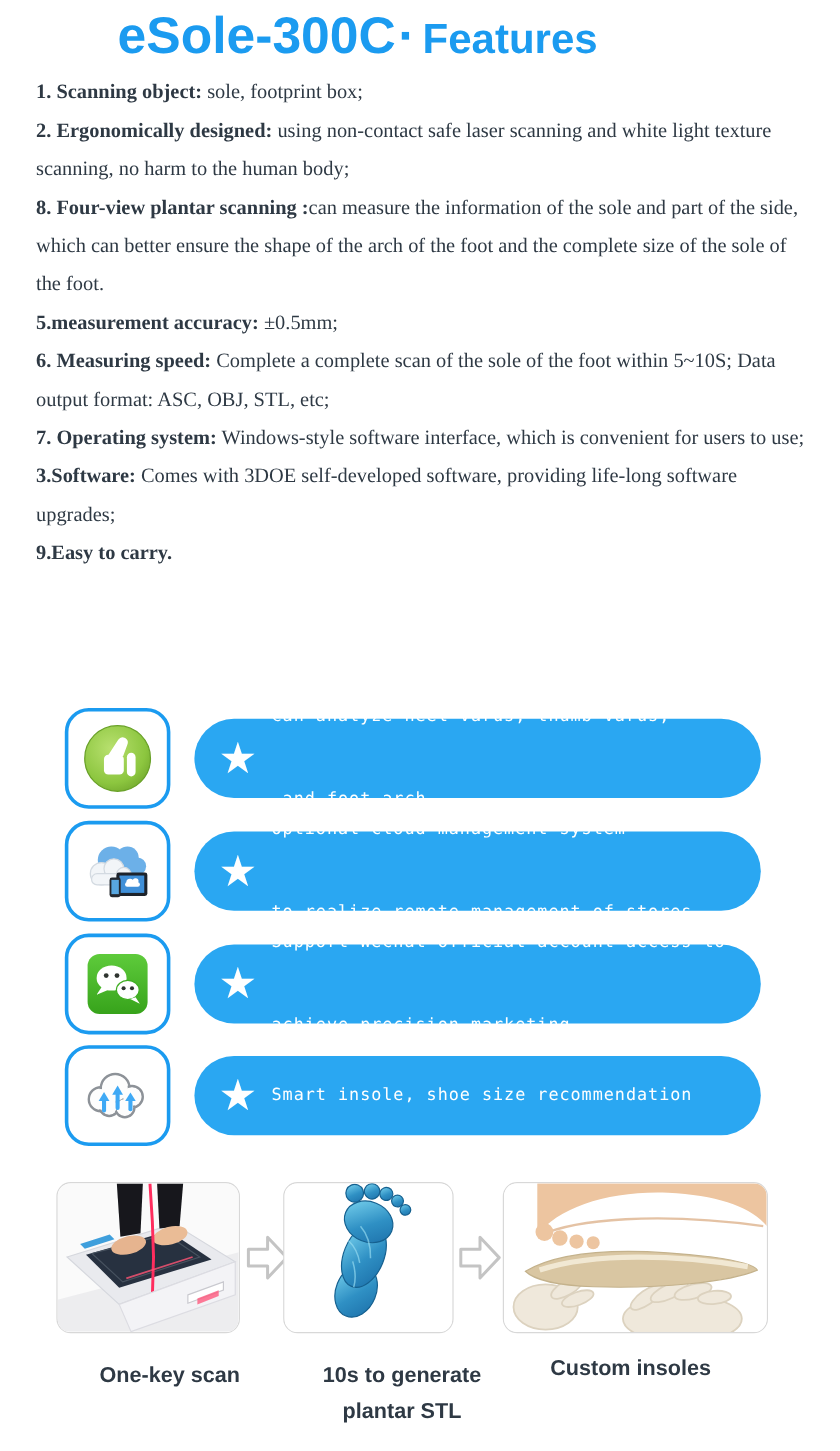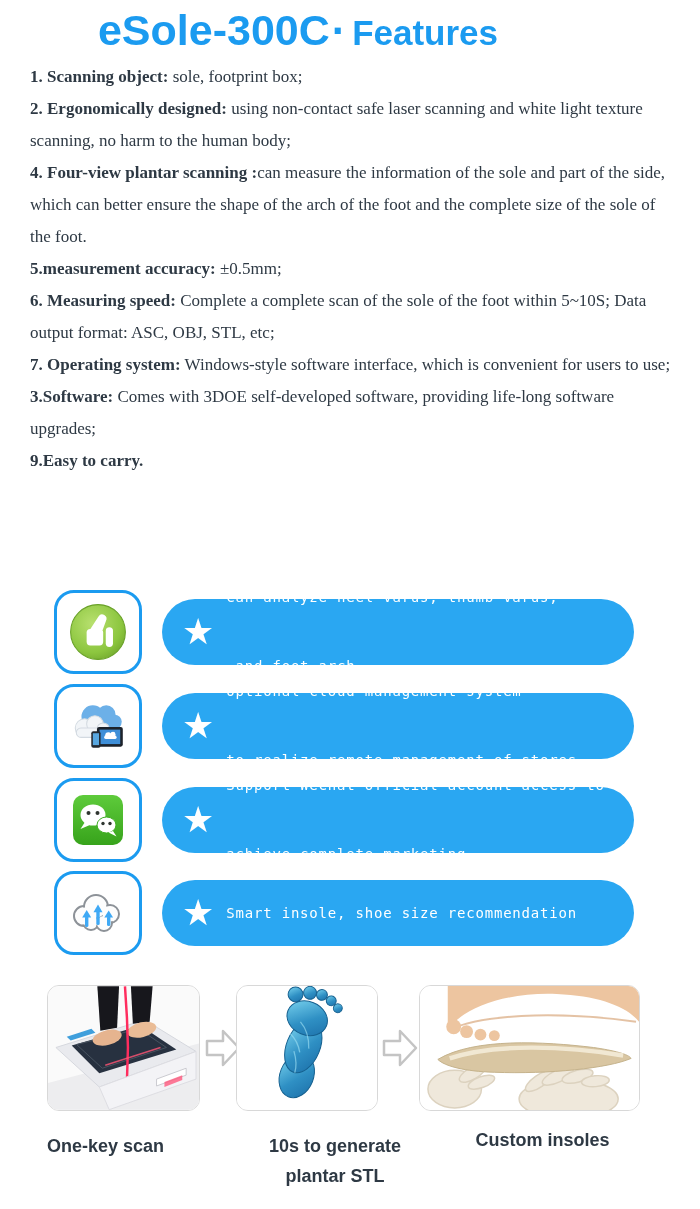--- a/index.html
+++ b/index.html
@@ -46,37 +46,37 @@
     position:absolute;top:985px;height:126px;border:1px solid var(--photo-border,#D8D8D8);
     border-radius:12px;overflow:hidden;background:#fff;box-sizing:border-box;
   }
   .photo svg{display:block;width:100%;height:100%;}
   .photo.p0{left:47px;width:153px;}
   .photo.p1{left:236px;width:142px;}
   .photo.p2{left:419px;width:221px;}
   .flow-arrow{position:absolute;top:1028px;width:36px;height:40px;}
   .flow-arrow.a0{left:205px;} .flow-arrow.a1{left:382px;}
   .caption{position:absolute;font-size:18px;font-weight:bold;line-height:30px;}
-  .caption.c0{left:47px;top:1131px;width:153px;text-align:left;}
+  .caption.c0{left:47px;top:1131px;width:153px;text-align:right;}
   .caption.c1{left:250px;top:1131px;width:170px;text-align:center;}
-  .caption.c2{left:432px;top:1125px;width:221px;text-align:center;}
+  .caption.c2{left:415px;top:1125px;width:221px;text-align:center;}
 </style>
 </head>
 <body>
 
 <div class="page" style="--accent-blue: #1B9BF0; --pill-blue: #2AA7F2; --text-dark: #2E3944; --pill-text-white: #FFFFFF; --wechat-green: #47BB2A; --thumb-green: #8CC63F; --arrow-gray: #C4C4C4; --photo-border: #D8D8D8;">
 
   <h1 class="title">
     <span class="product">eSole-300C</span><span class="sep">·</span><span class="suffix">Features</span>
   </h1>
 
   <div class="features">
     <p><b>1. Scanning object:</b><span> sole, footprint box;</span></p>
     <p><b>2. Ergonomically designed:</b><span> using non-contact safe laser scanning and white light texture scanning, no harm to the human body;</span></p>
-    <p><b>4. Four-view plantar scanning :</b><span>can measure the information of the sole and part of the side, which can better ensure the shape of the arch of the foot and the complete size of the sole of the foot.</span></p>
+    <p><b>8. Four-view plantar scanning :</b><span>can measure the information of the sole and part of the side, which can better ensure the shape of the arch of the foot and the complete size of the sole of the foot.</span></p>
     <p><b>5.measurement accuracy:</b><span> ±0.5mm;</span></p>
     <p><b>6. Measuring speed:</b><span> Complete a complete scan of the sole of the foot within 5~10S; Data output format: ASC, OBJ, STL, etc;</span></p>
     <p><b>7. Operating system:</b><span> Windows-style software interface, which is convenient for users to use;</span></p>
     <p><b>3.Software:</b><span> Comes with 3DOE self-developed software, providing life-long software upgrades;</span></p>
     <p><b>9.Easy to carry.</b><span></span></p>
   </div>
 
   <div class="hl-row r0">
     <div class="icon-box">
       <svg width="62" height="62" viewBox="0 0 60 60">
@@ -154,21 +154,21 @@
         <ellipse cx="38.5" cy="35" rx="9.5" ry="8" fill="#fff" stroke="#3fae22" stroke-width="1"></ellipse>
         <path d="M45,41 L48.5,46.5 L40.5,42.5 Z" fill="#fff"></path>
         <circle cx="35" cy="33.5" r="1.7" fill="#2f3530"></circle>
           <circle cx="42" cy="33.5" r="1.7" fill="#2f3530"></circle>
       </svg>
     </div>
     <div class="pill">
       <span class="star">★</span>
       <div class="pill-text">
         <div>Support WeChat official account access to</div>
-        <div>achieve complete marketing</div>
+        <div>achieve precision marketing</div>
       </div>
     </div>
   </div>
 
   <div class="hl-row r3">
     <div class="icon-box">
       <svg width="66" height="60" viewBox="0 0 60 60">
         <g fill="#fdfdfd" stroke="#8d9298" stroke-width="2">
           <circle cx="16" cy="33" r="10"></circle>
             <circle cx="28" cy="24" r="12"></circle>

